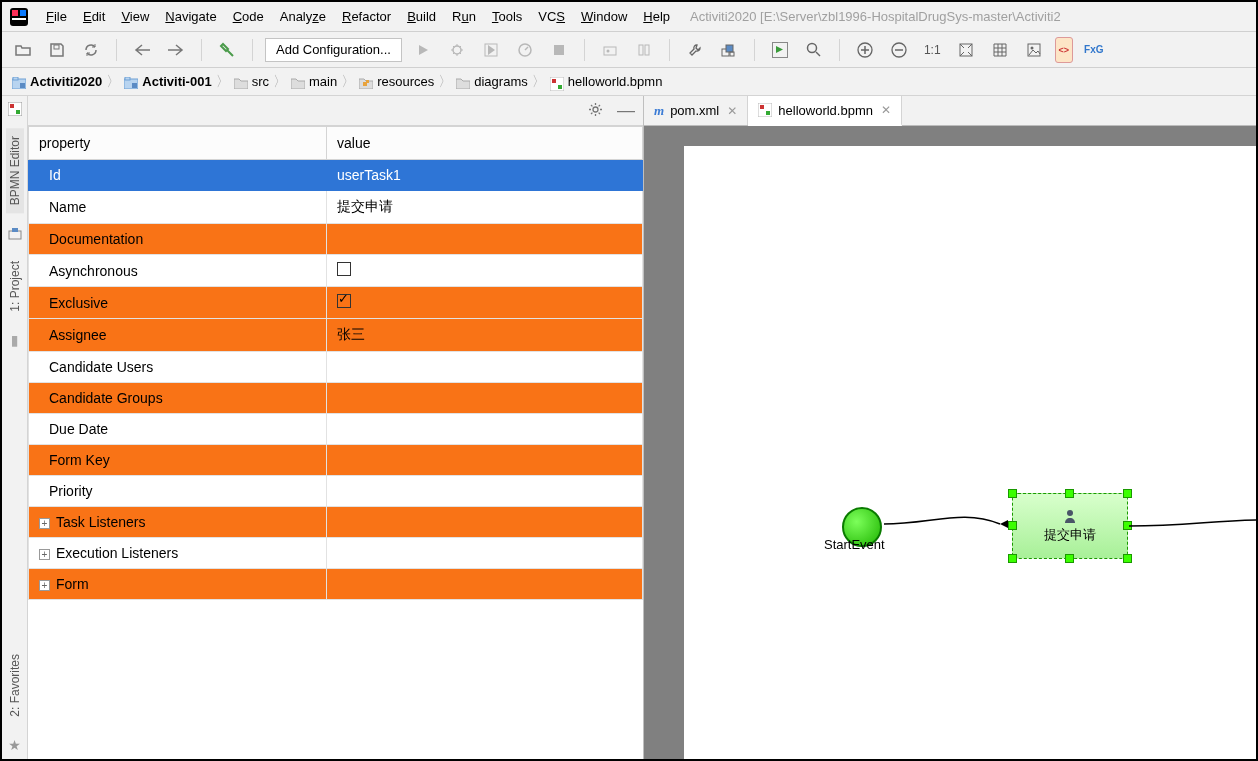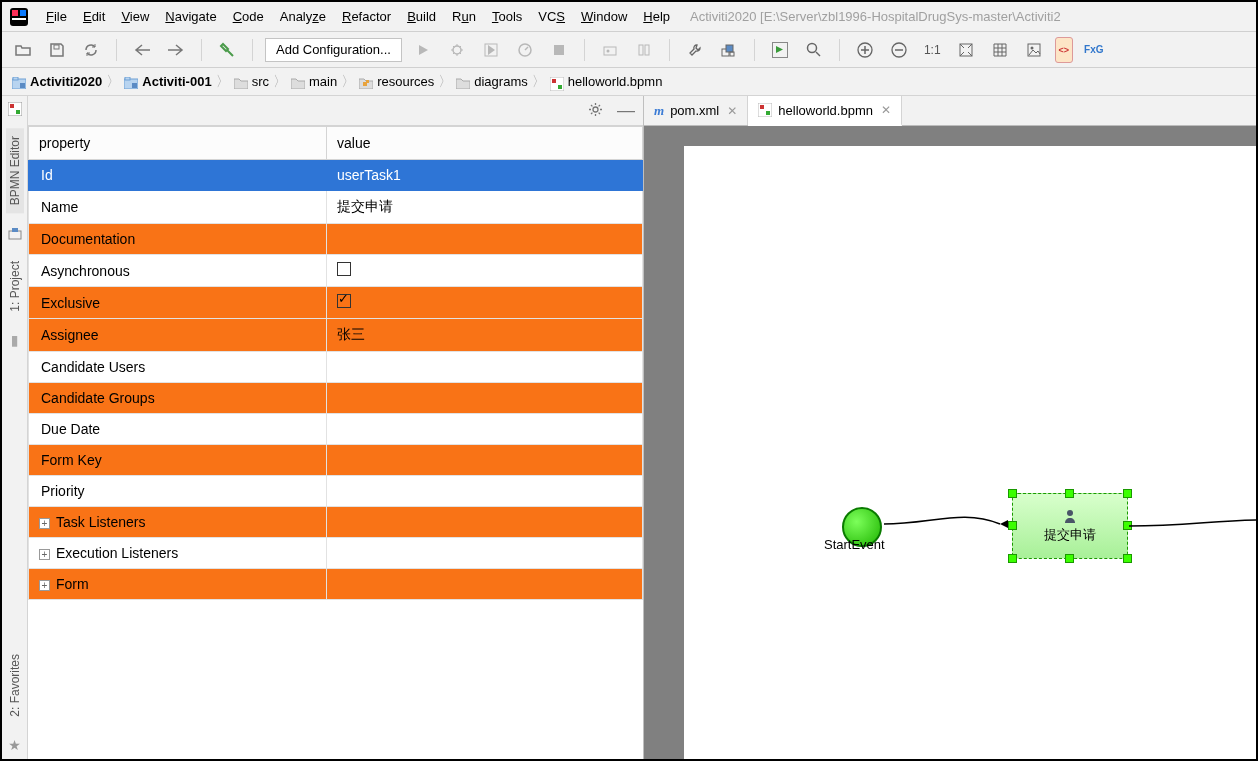--- a/index.html
+++ b/index.html
@@ -43,21 +43,21 @@
 .props-panel { width: 616px; display: flex; flex-direction: column; border-right: 1px solid #bfbfbf; }
 .props-header { height: 30px; display: flex; align-items: center; justify-content: flex-end; background: #f2f2f2; border-bottom: 1px solid #d4d4d4; padding: 0 8px; gap: 14px; color: #777; }
 .props-header .icon { cursor: default; }
 
 .props-table { flex: 1; overflow: auto; }
 .props-table table { width: 100%; border-collapse: collapse; table-layout: fixed; }
 .props-table th { text-align: left; font-weight: normal; padding: 8px 10px; border: 1px solid #d4d4d4; background: #fcfcfc; font-size: 14px; }
 .props-table td { padding: 7px 10px; border: 1px solid #e2e2e2; font-size: 14px; vertical-align: middle; }
 .props-table tr.selected td { background: #2e75d6; color: #fff; border-color: #2e75d6; }
 .props-table tr.alt td { background: #f97316; }
-.props-table td.key { padding-left: 12px; }
+.props-table td.key { padding-left: 20px; }
 .props-table td.key.group { padding-left: 10px; position: relative; }
 .props-table .expander { display: inline-block; width: 11px; height: 11px; border: 1px solid #999; line-height: 9px; text-align: center; font-size: 10px; margin-right: 6px; color: #666; background:#fff; }
 .props-table .chk { display: inline-block; width: 14px; height: 14px; border: 1.5px solid #333; position: relative; }
 .props-table .chk.checked::after { content: "✓"; position: absolute; top: -4px; left: 0; font-size: 13px; }
 
 
 .editor-area { flex: 1; display: flex; flex-direction: column; background: #808080; }
 .editor-tabs { height: 30px; background: #f2f2f2; display: flex; align-items: stretch; border-bottom: 1px solid #bcbcbc; }
 .editor-tabs .etab { display: flex; align-items: center; gap: 6px; padding: 0 10px; border-right: 1px solid #d4d4d4; font-size: 13px; cursor: default; }
 .editor-tabs .etab.active { background: #fff; border-bottom: 2px solid #fff; margin-bottom: -1px; }

